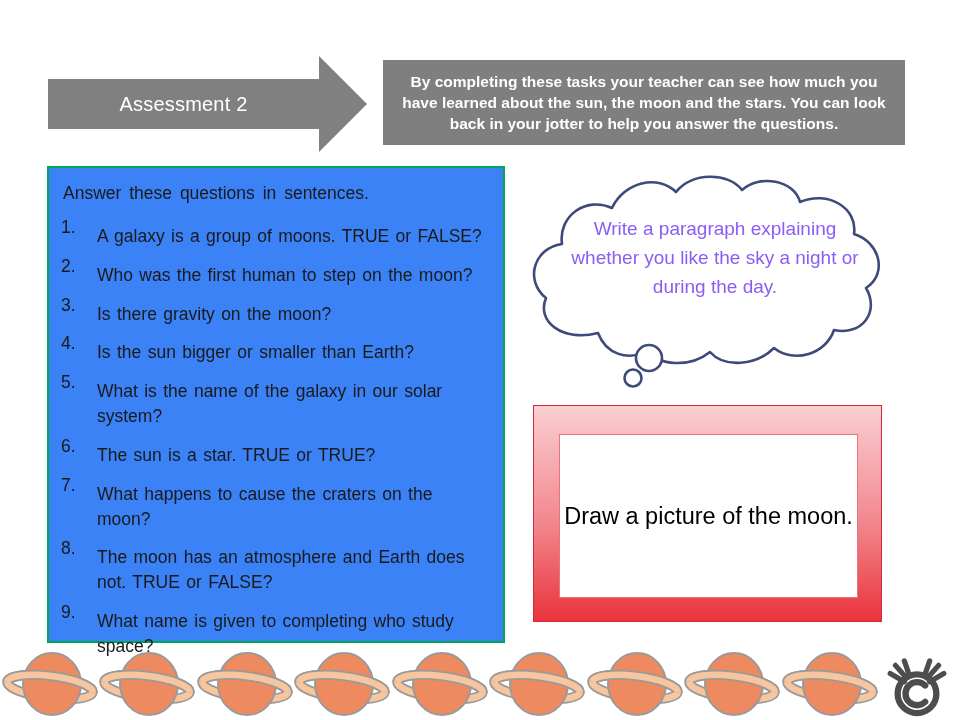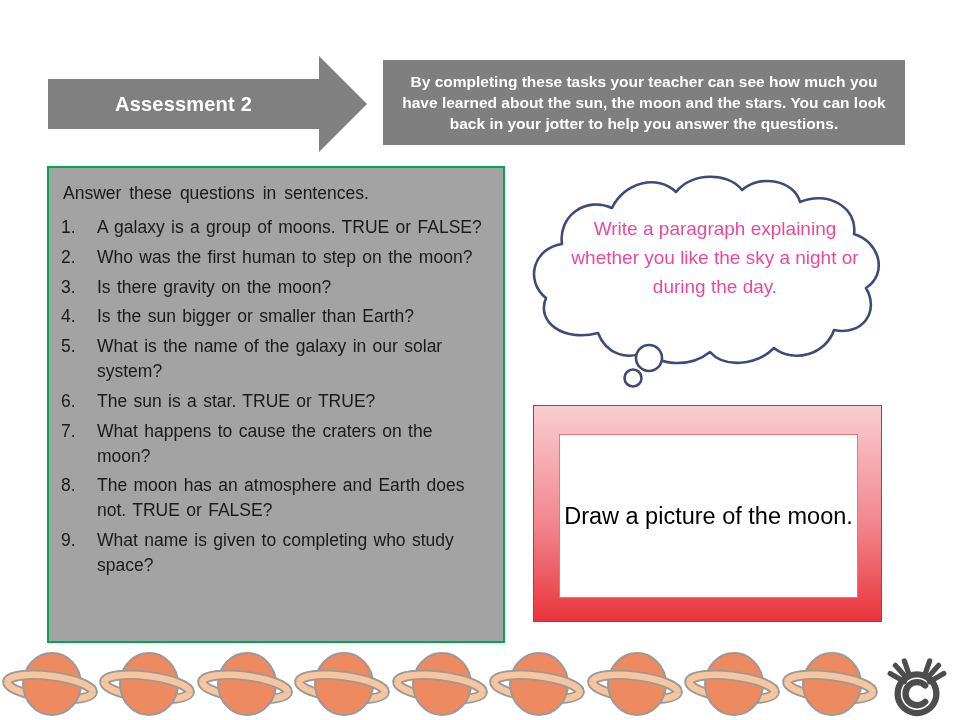--- a/index.html
+++ b/index.html
@@ -5,48 +5,48 @@
   html,body{margin:0;padding:0;background:#ffffff;}
   .slide{
     position:relative;width:960px;height:720px;background:#ffffff;overflow:hidden;
     font-family:"Liberation Sans",sans-serif;color:#1a1a1a;
   }
   
   .arrow-body{
     position:absolute;left:48px;top:79px;width:271px;height:50px;background:#808080;
     display:flex;align-items:center;justify-content:center;
   }
-  .arrow-body span{color:#ffffff;font-weight:bold;font-size:20px;letter-spacing:.2px;}
+  .arrow-body span{color:#ffffff;font-weight:normal;font-size:20px;letter-spacing:.2px;}
   .arrow-head{
     position:absolute;left:319px;top:56px;width:0;height:0;
     border-top:48px solid transparent;border-bottom:48px solid transparent;
     border-left:48px solid #808080;
   }
   
   .instruction-box{
     position:absolute;left:383px;top:60px;width:522px;height:85px;background:#7F7F7F;
     box-sizing:border-box;padding:14px 12px;display:flex;align-items:center;justify-content:center;
     text-align:center;color:#ffffff;font-weight:bold;font-size:15.5px;line-height:1.37;
   }
   
   .questions-box{
     position:absolute;left:47px;top:166px;width:458px;height:477px;
-    border:2px solid #00A651;box-sizing:border-box;background:#a3a3a3;
+    border:2px solid #00A651;box-sizing:border-box;background:#3b82f6;
     padding:11px 12px 0 12px;font-size:17.5px;line-height:1.42;
   }
   .q-intro{margin:2px 0 9px 2px;word-spacing:3px;}
   .q-item{display:flex;margin-bottom:5px;}
   .q-num{flex:0 0 36px;}
-  .q-text{flex:1;word-spacing:1.5px;}
+  .q-text{flex:1;word-spacing:1.5px;margin-top:9px;}
   
   .bubble-wrap{position:absolute;left:528px;top:170px;width:380px;height:227px;}
   .bubble-wrap svg{position:absolute;left:0;top:0;}
   .bubble-text{
     position:absolute;left:42px;top:44px;width:290px;text-align:center;
-    color:#ec4899;font-size:19px;line-height:29px;
+    color:#8b5cf6;font-size:19px;line-height:29px;
   }
   
   .draw-box{
     position:absolute;left:533px;top:405px;width:349px;height:217px;
     background:linear-gradient(180deg,#F9CED1 0%,#F2868D 55%,#EA333C 100%);
     border:1px solid #D5293B;box-sizing:border-box;
   }
   .draw-inner{
     position:absolute;left:25px;top:28px;width:297px;height:162px;background:#ffffff;
     border:1px solid #E8757C;display:flex;align-items:center;justify-content:center;

